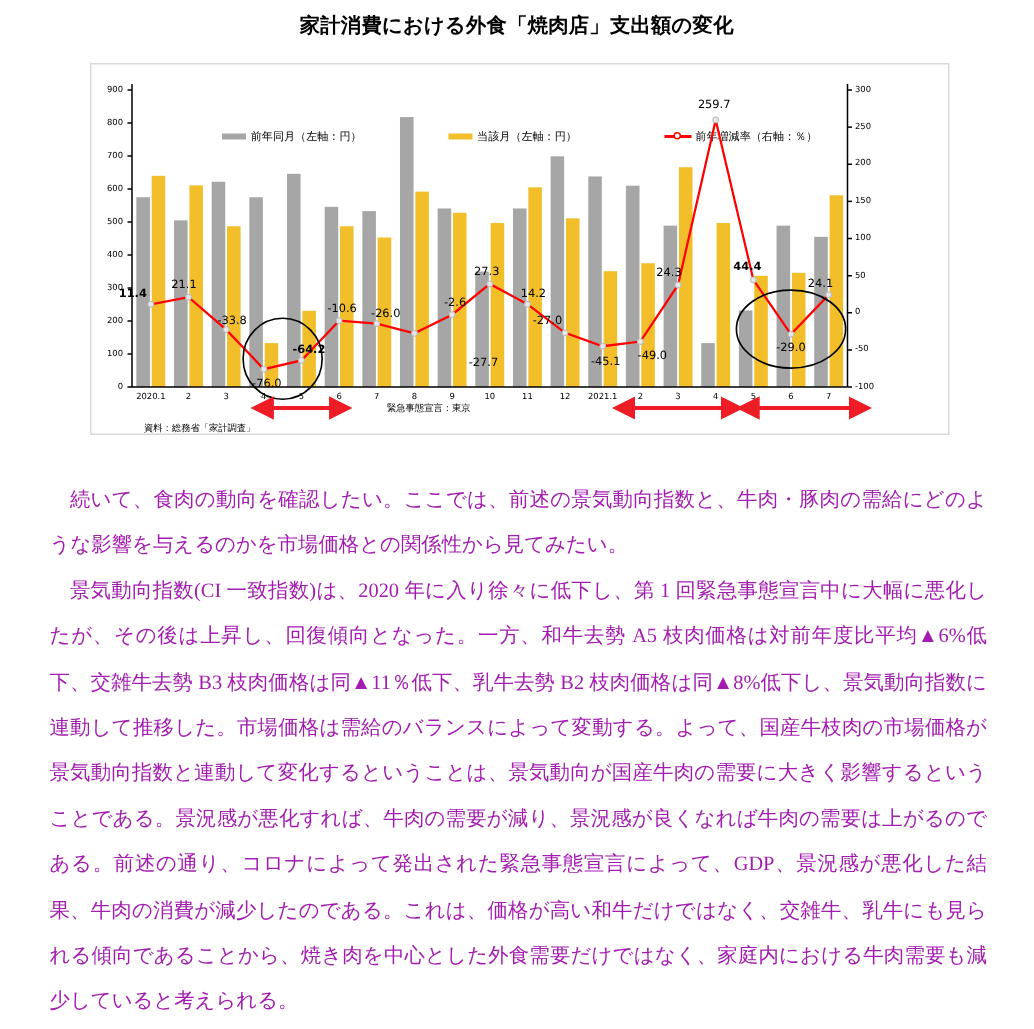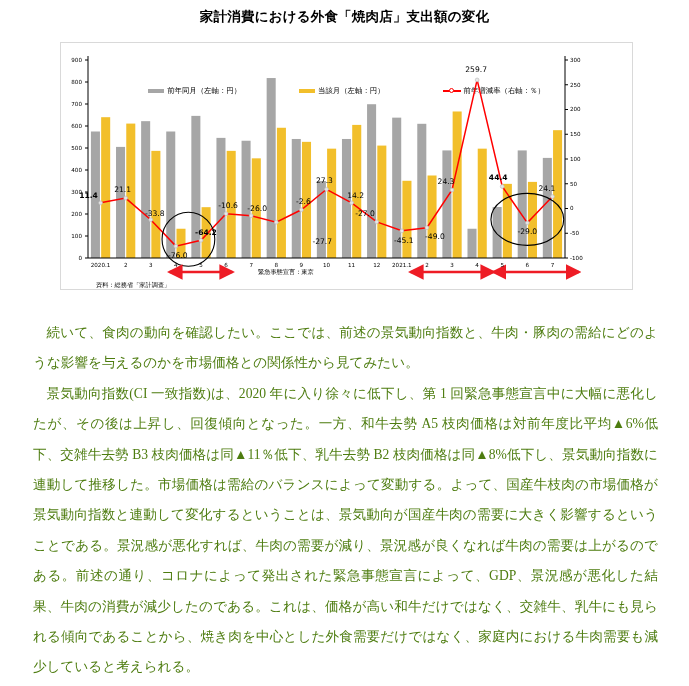--- a/index.html
+++ b/index.html
@@ -60,21 +60,21 @@
   .src{
     position:absolute;left:96px;top:281px;
     font-family:"DejaVu Sans","Liberation Sans",sans-serif;
     font-size:6.2px;color:#000;white-space:nowrap;
   }
 
   
   .body-text{
     position:absolute;left:33px;top:318px;width:625px;
     font-size:13.6px;line-height:30.4px;text-align:justify;
-    text-justify:inter-ideograph;color:#4d7c0f;
+    text-justify:inter-ideograph;color:#a21caf;
   }
   .body-text p{margin:0;text-indent:1em;}
 </style>
 </head>
 <body>
 
 <div class="page">
 
   <div class="fig">
 

